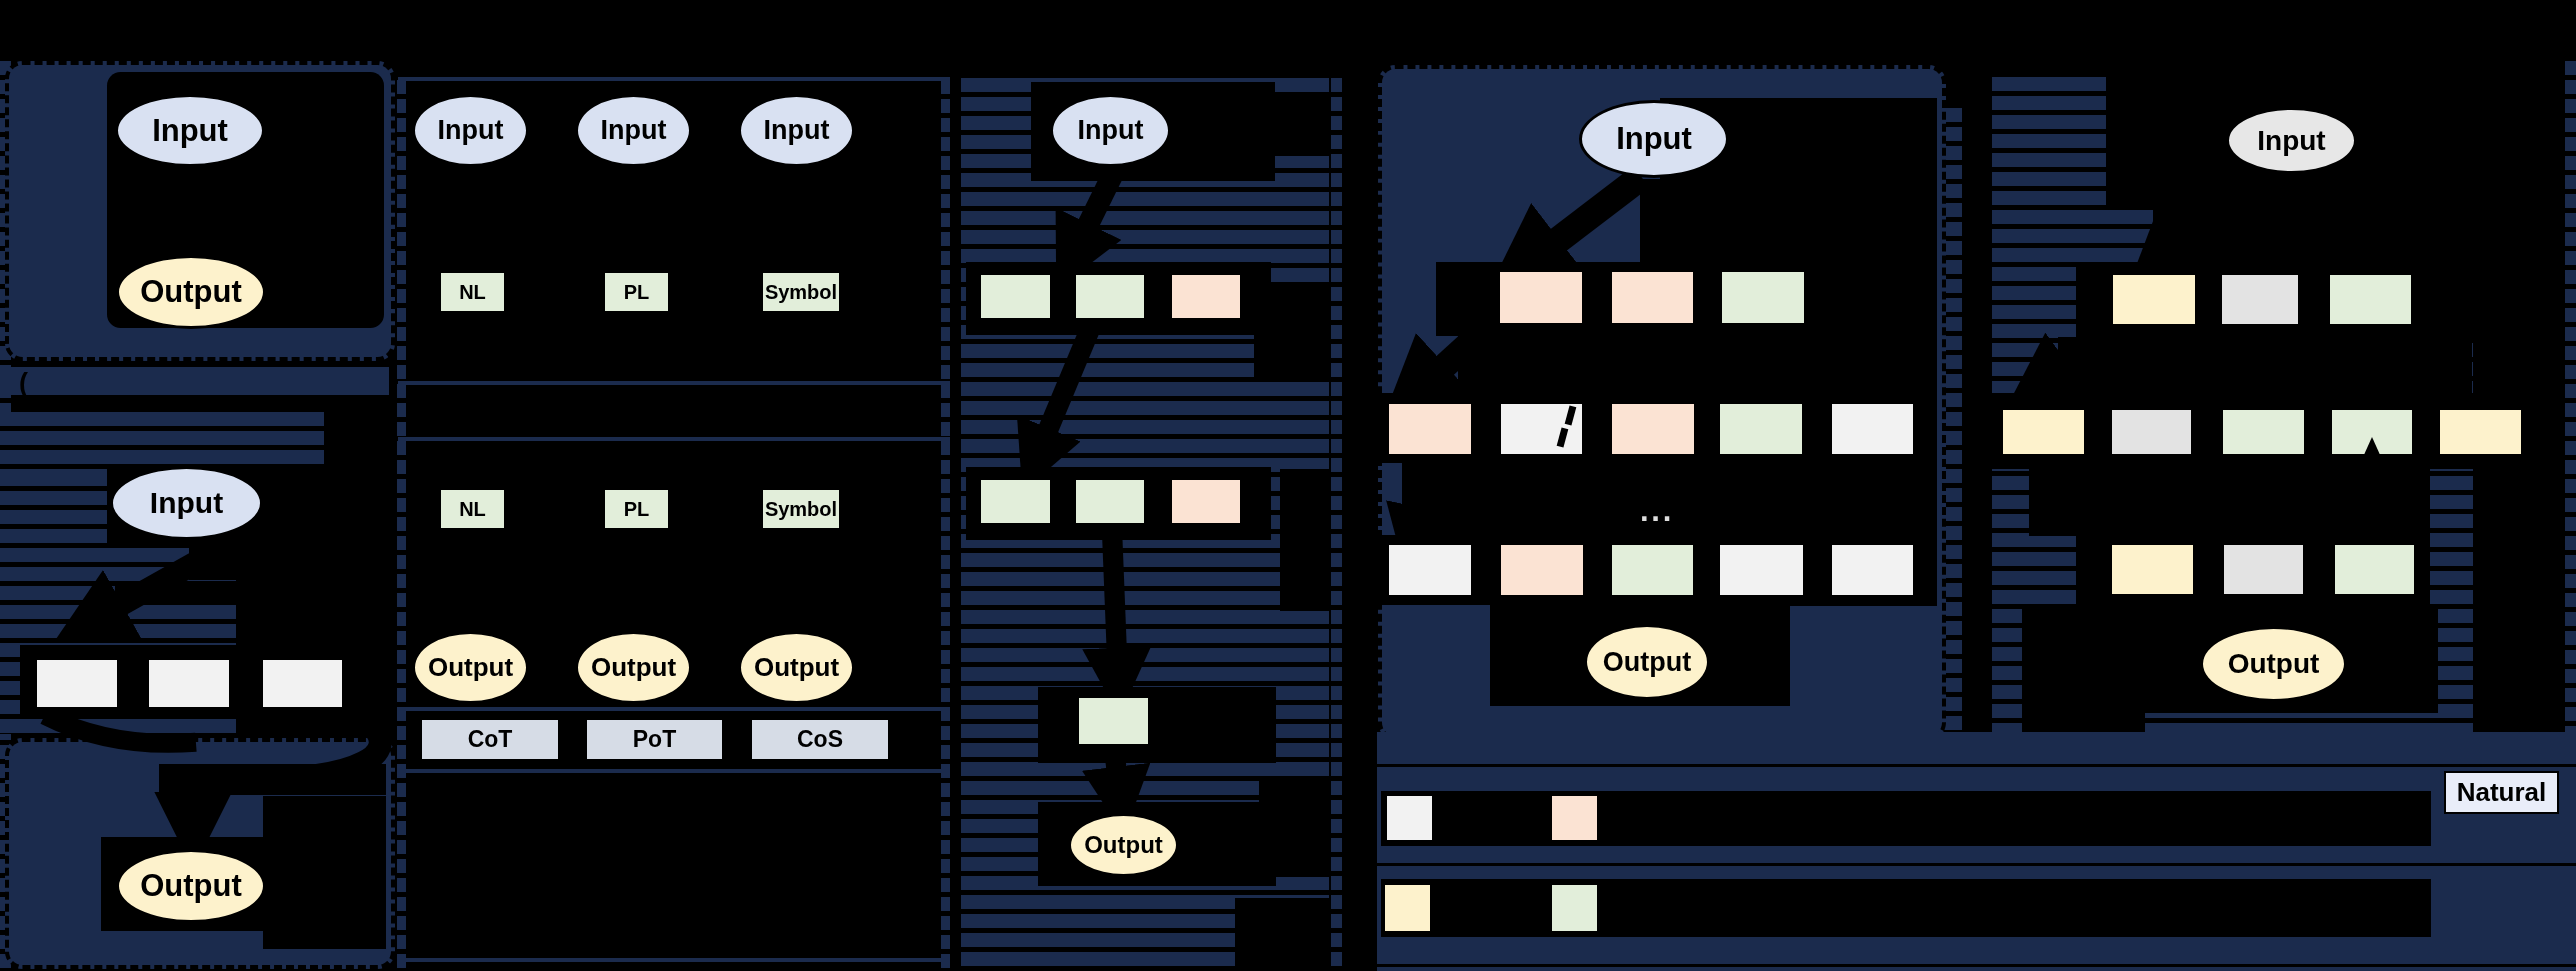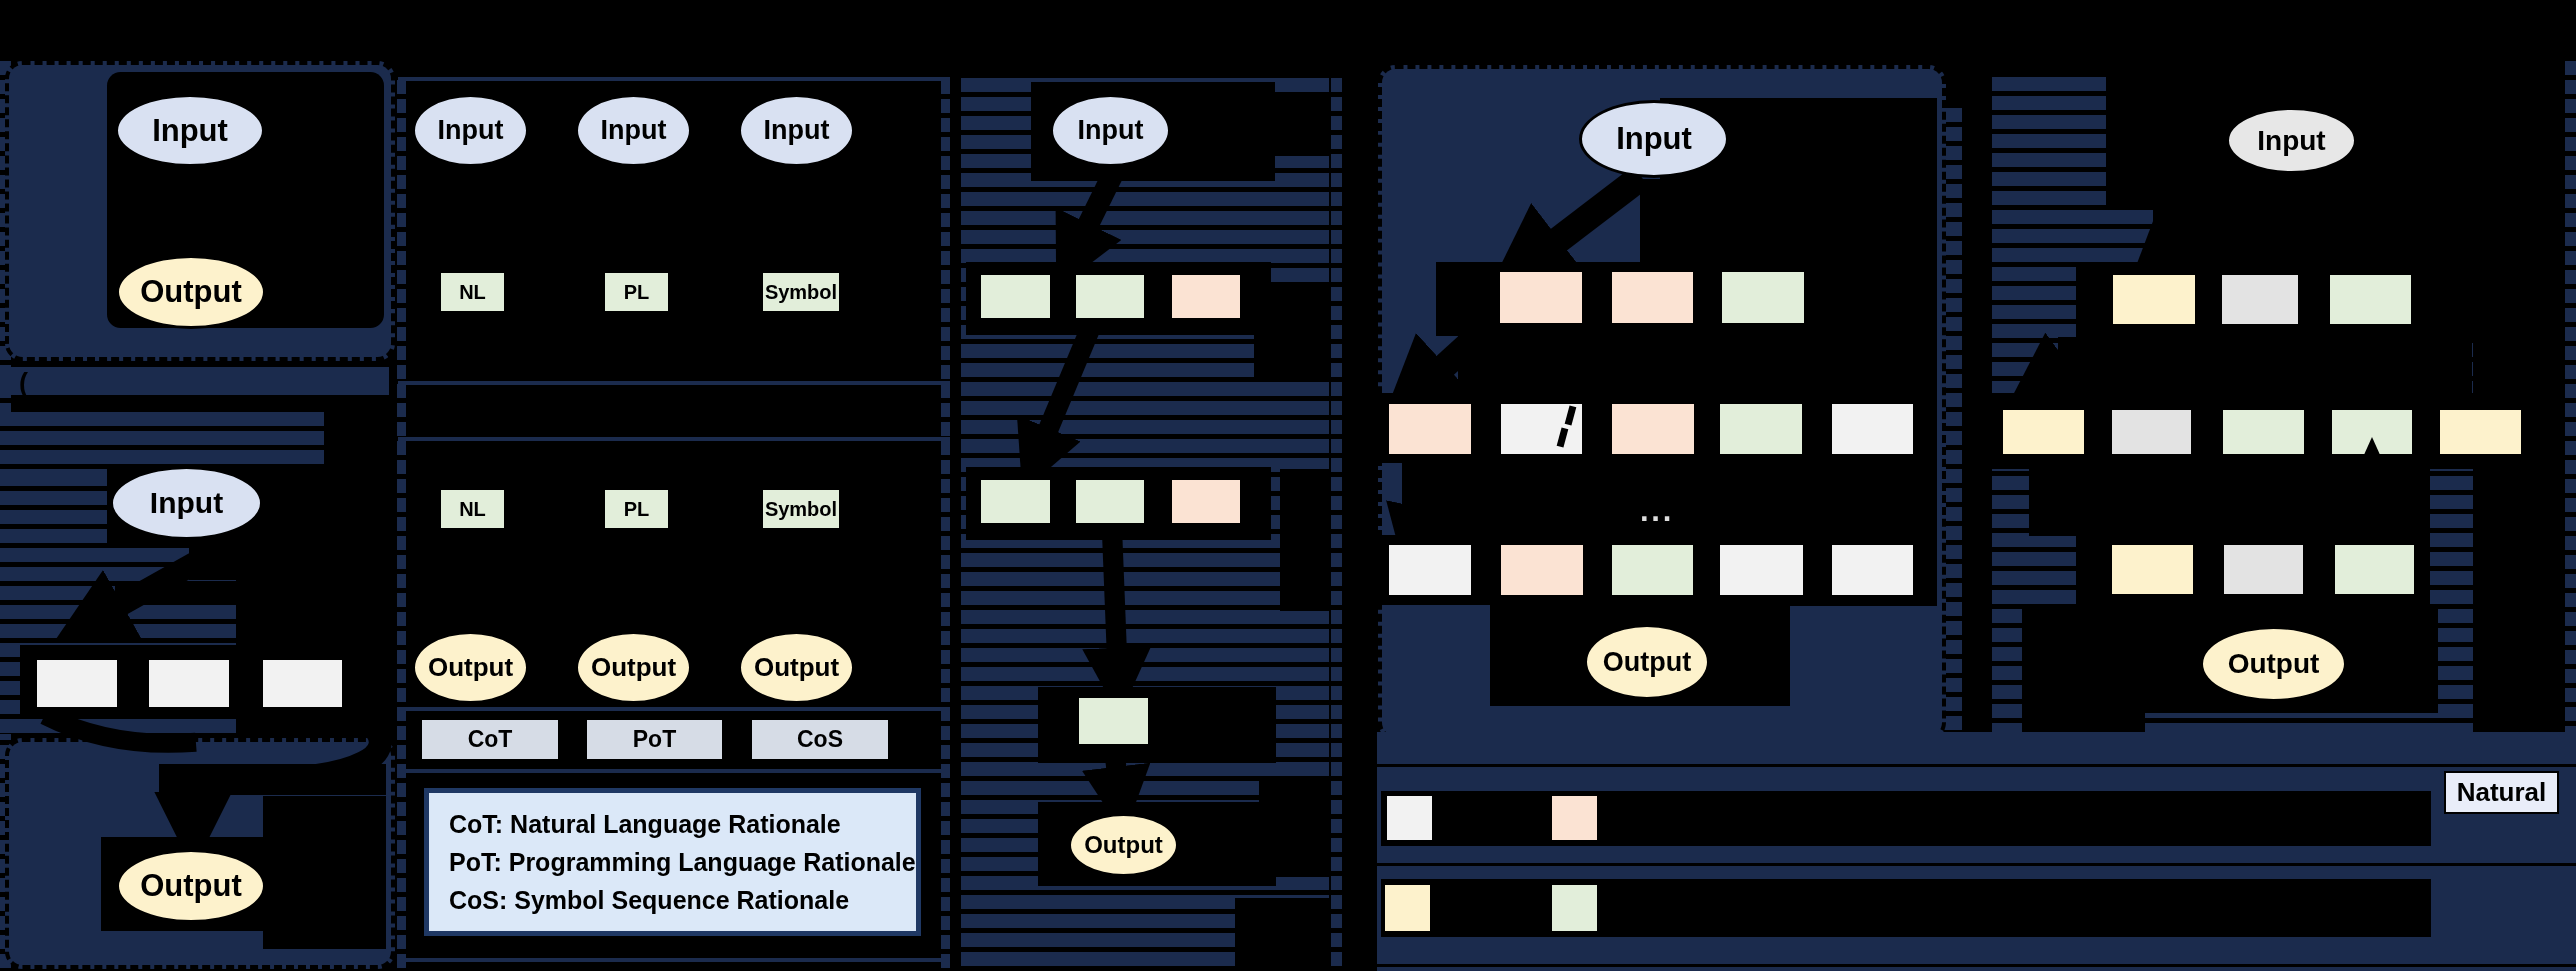--- a/index.html
+++ b/index.html
@@ -132,25 +132,20 @@
       <path d="M3548,790 L3368,912" stroke-width="40" marker-end="url(#ah)"></path>
       <path d="M3400,690 L3378,734" stroke-width="14" marker-end="url(#ah)"></path>
     </g>
   </svg>
 
   <div class="slash" style="left:1567px;top:406px;"></div>
   <div class="slash" style="left:1559px;top:428px;"></div>
   <div class="tri-up" style="left:2363px;top:437px;"></div>
   <div class="dots" style="left:1640px;top:493px;">...</div>
 
-  <div class="defbox">
-    <div>CoT: Natural Language Rationale</div>
-    <div>PoT: Programming Language Rationale</div>
-    <div>CoS: Symbol Sequence Rationale</div>
-  </div>
 
   <div class="legendlabel">Natural</div>
 
 <div class="node ellipse" style="left: 115px; top: 94px; width: 150px; height: 73px; background: rgb(217, 225, 242); font-size: 31px;">Input</div>
     <div class="node ellipse" style="left: 116px; top: 255px; width: 150px; height: 74px; background: rgb(253, 242, 204); font-size: 31px;">Output</div>
     <div class="node ellipse" style="left: 110px; top: 466px; width: 153px; height: 74px; background: rgb(217, 225, 242); font-size: 30px;">Input</div>
     <div class="node box" style="left: 35px; top: 658px; width: 84px; height: 51px; background: rgb(242, 242, 242);"></div>
     <div class="node box" style="left: 147px; top: 658px; width: 84px; height: 51px; background: rgb(242, 242, 242);"></div>
     <div class="node box" style="left: 261px; top: 658px; width: 83px; height: 51px; background: rgb(242, 242, 242);"></div>
     <div class="node ellipse" style="left: 116px; top: 849px; width: 150px; height: 74px; background: rgb(253, 242, 204); font-size: 31px;">Output</div>

